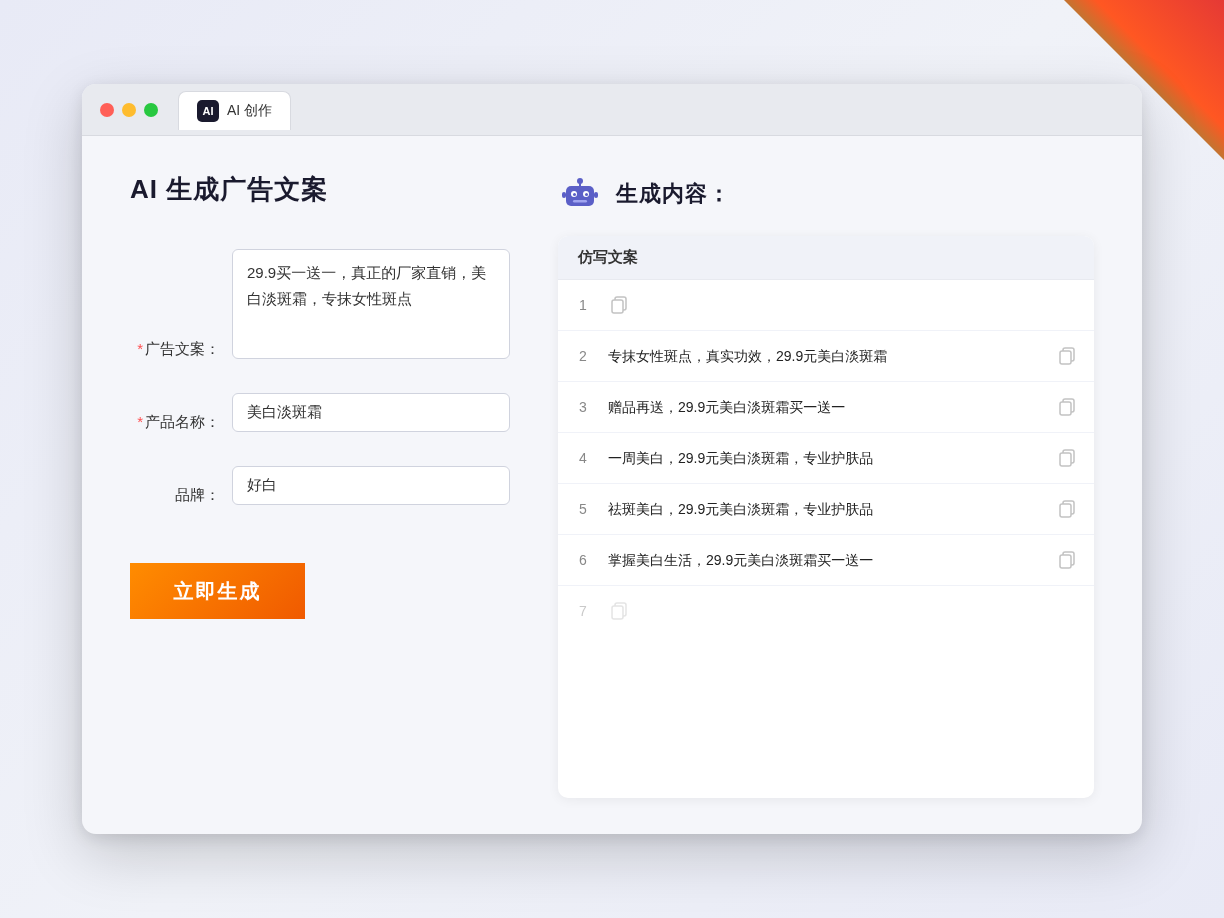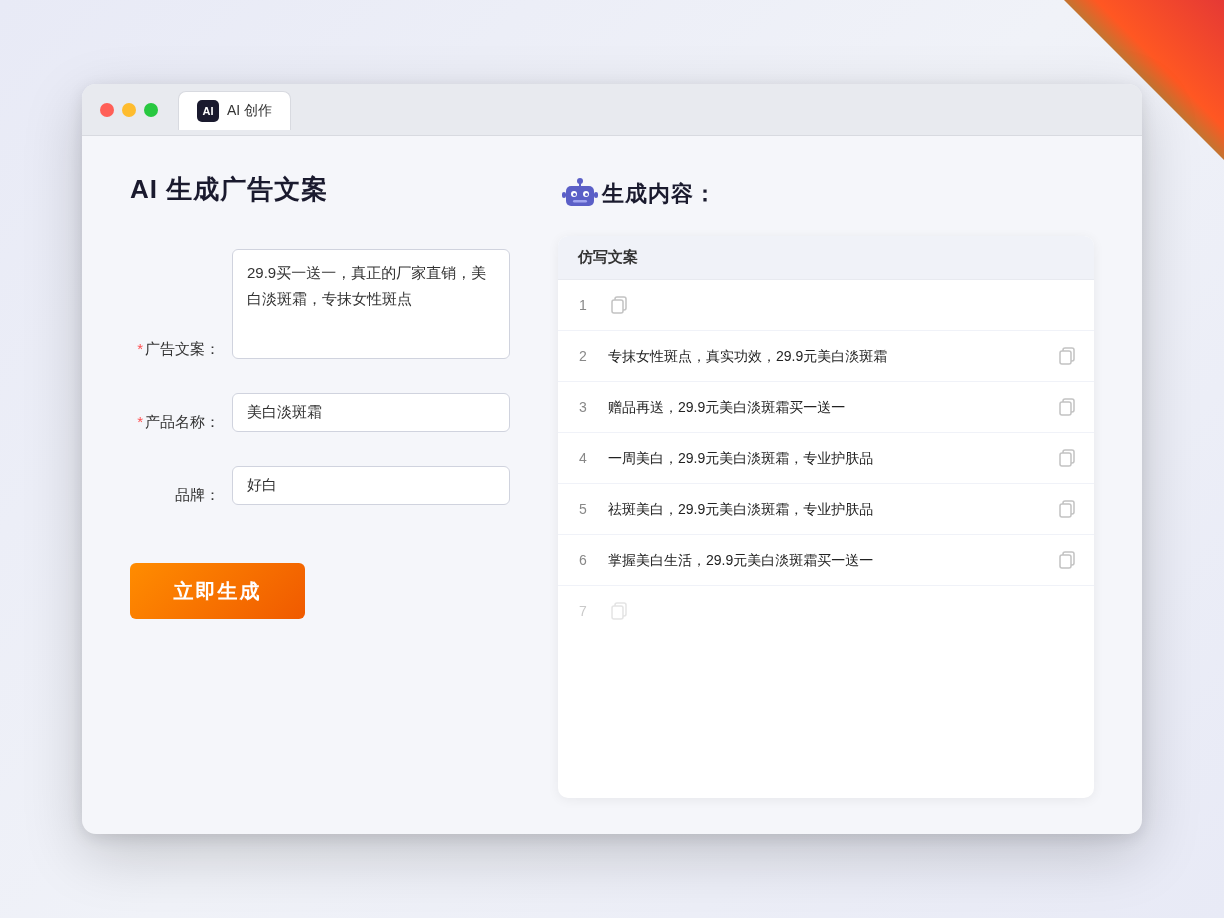--- a/index.html
+++ b/index.html
@@ -153,39 +153,40 @@
       min-height: 110px;
       line-height: 1.7;
     }
 
     .generate-btn {
       width: 175px;
       height: 56px;
       background: linear-gradient(135deg, #ff8c00, #f05a00);
       color: white;
       border: none;
-      border-radius: 6px;
+      border-radius: 0;
       font-size: 20px;
       font-weight: 600;
       cursor: pointer;
       margin-top: 24px;
       letter-spacing: 2px;
       font-family: inherit;
     }
 
     
     .right-panel {
       flex: 1;
       display: flex;
       flex-direction: column;
     }
 
     .result-header {
       display: flex;
       align-items: center;
+      gap: 14px;
       margin-bottom: 20px;
     }
 
     .robot-icon {
       width: 44px; height: 44px;
       flex-shrink: 0;
     }
 
     .result-title {
       font-size: 22px;

